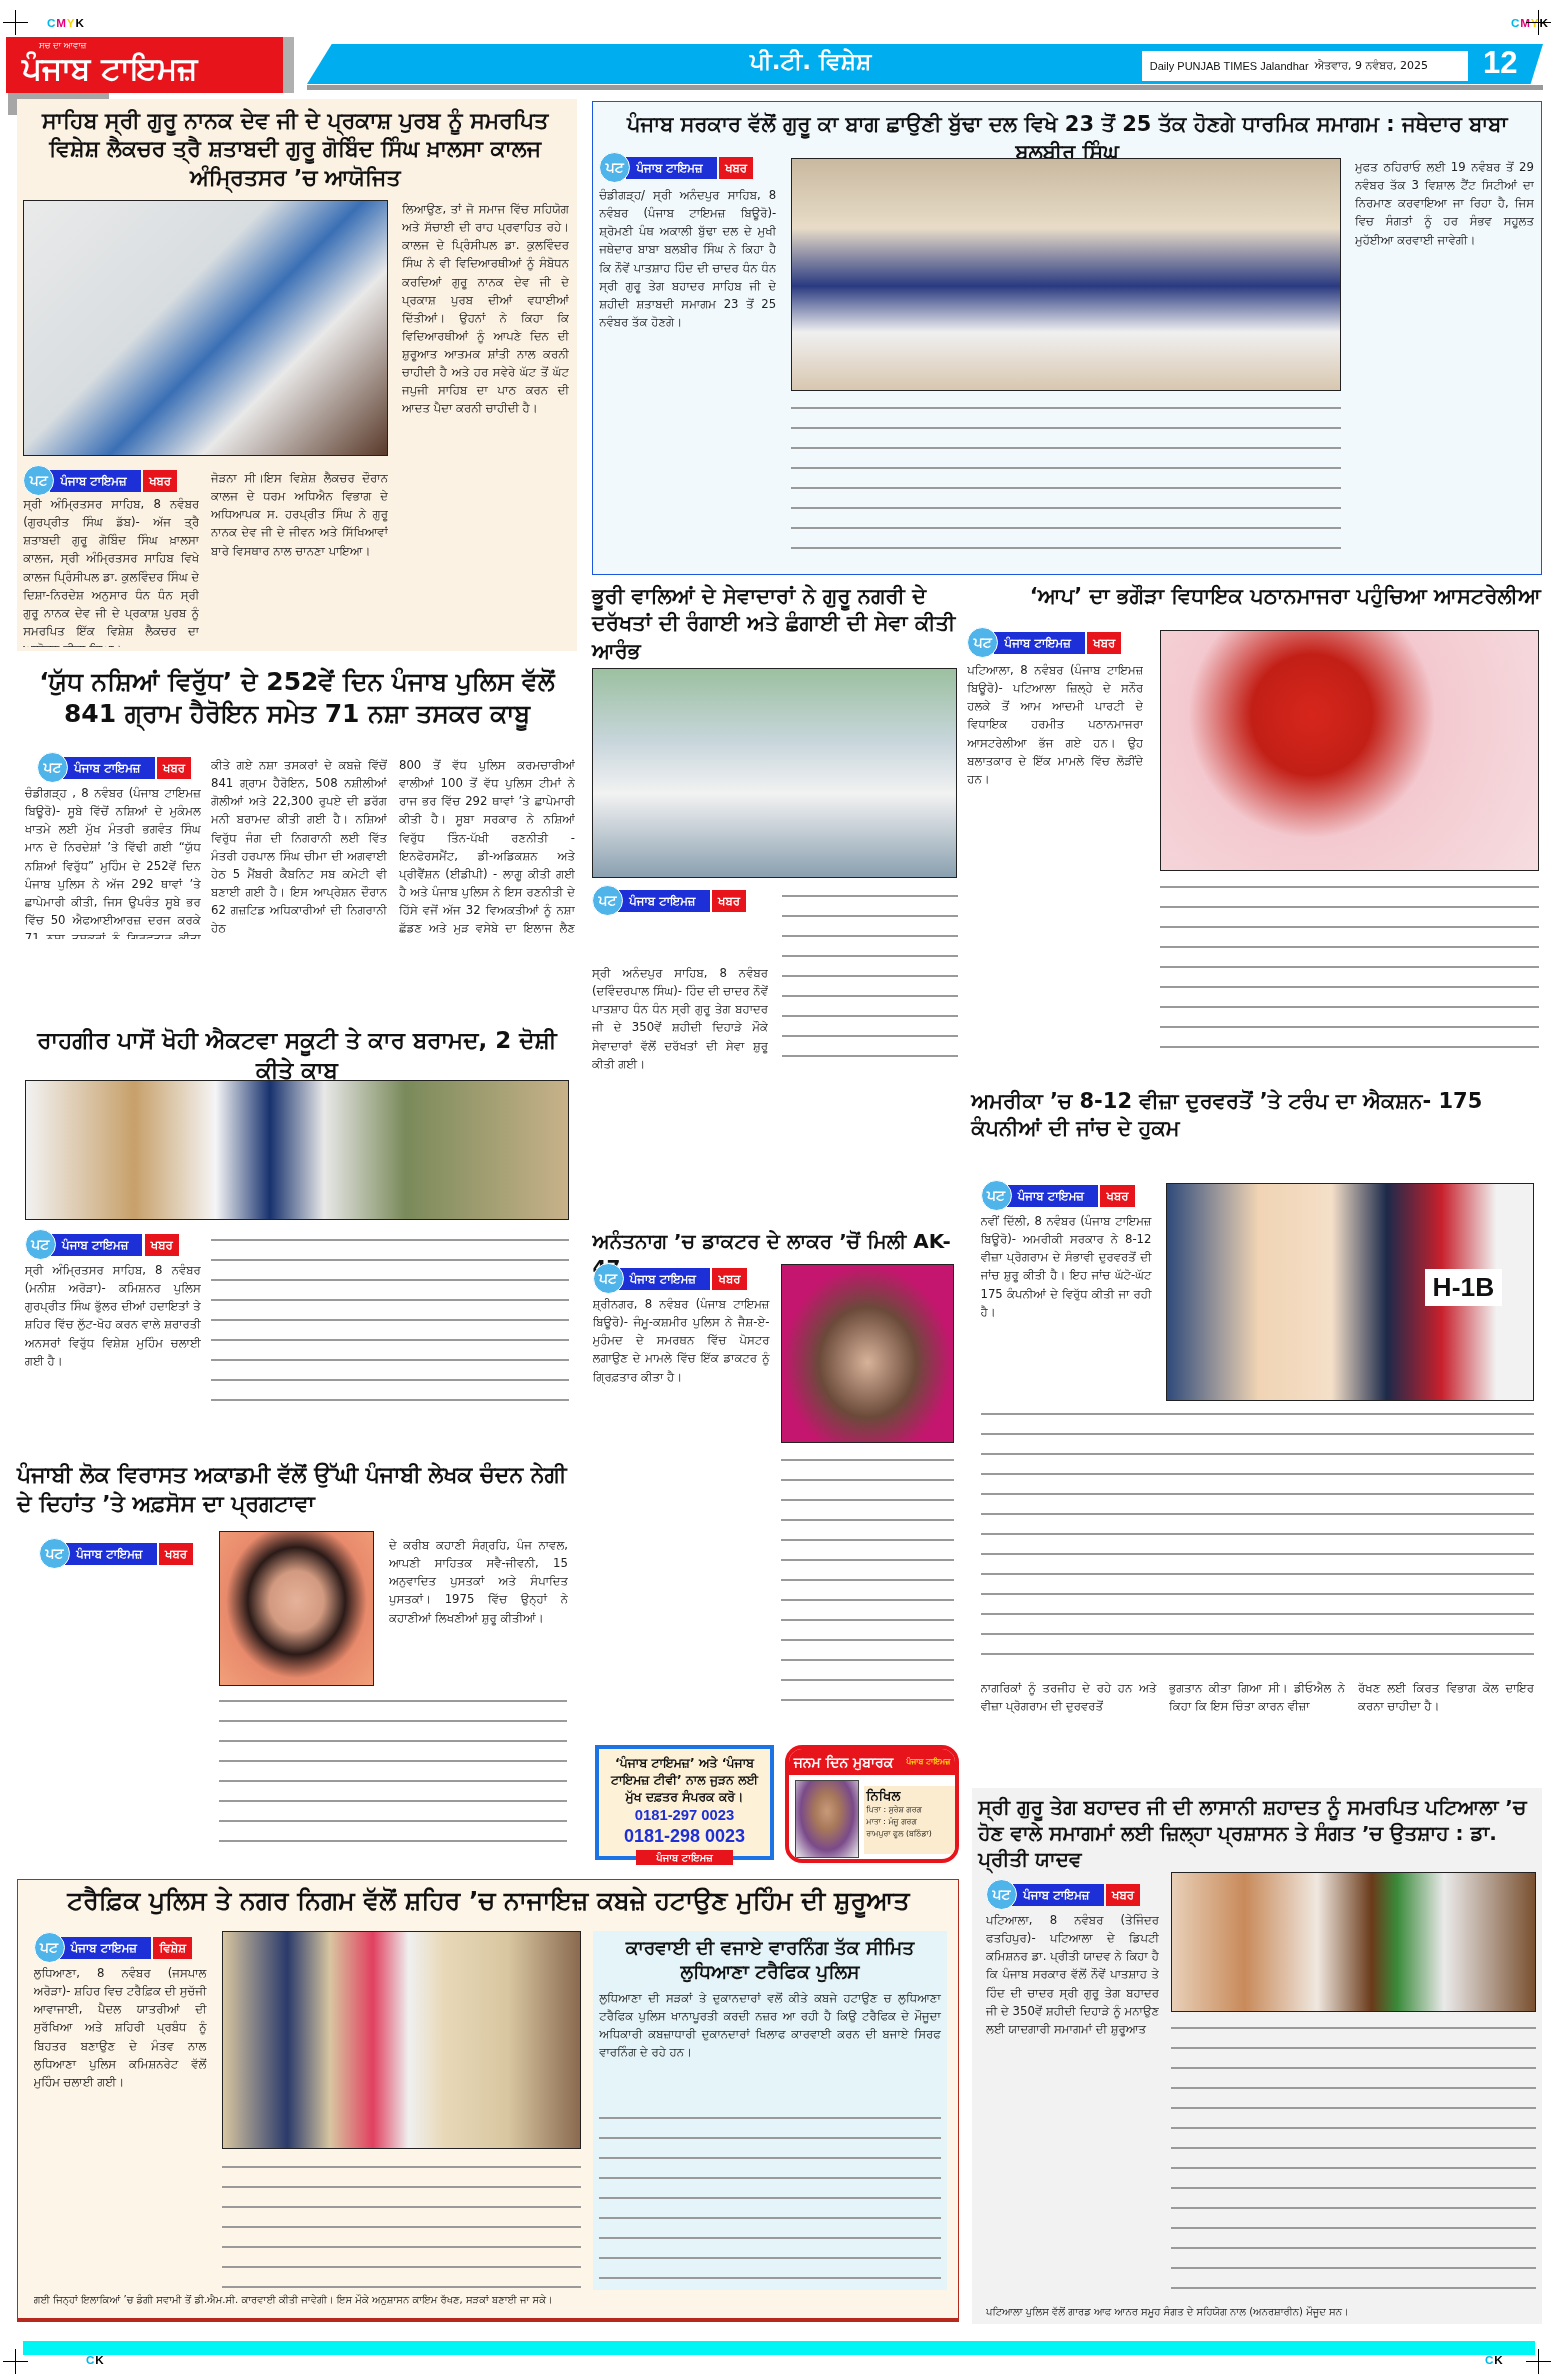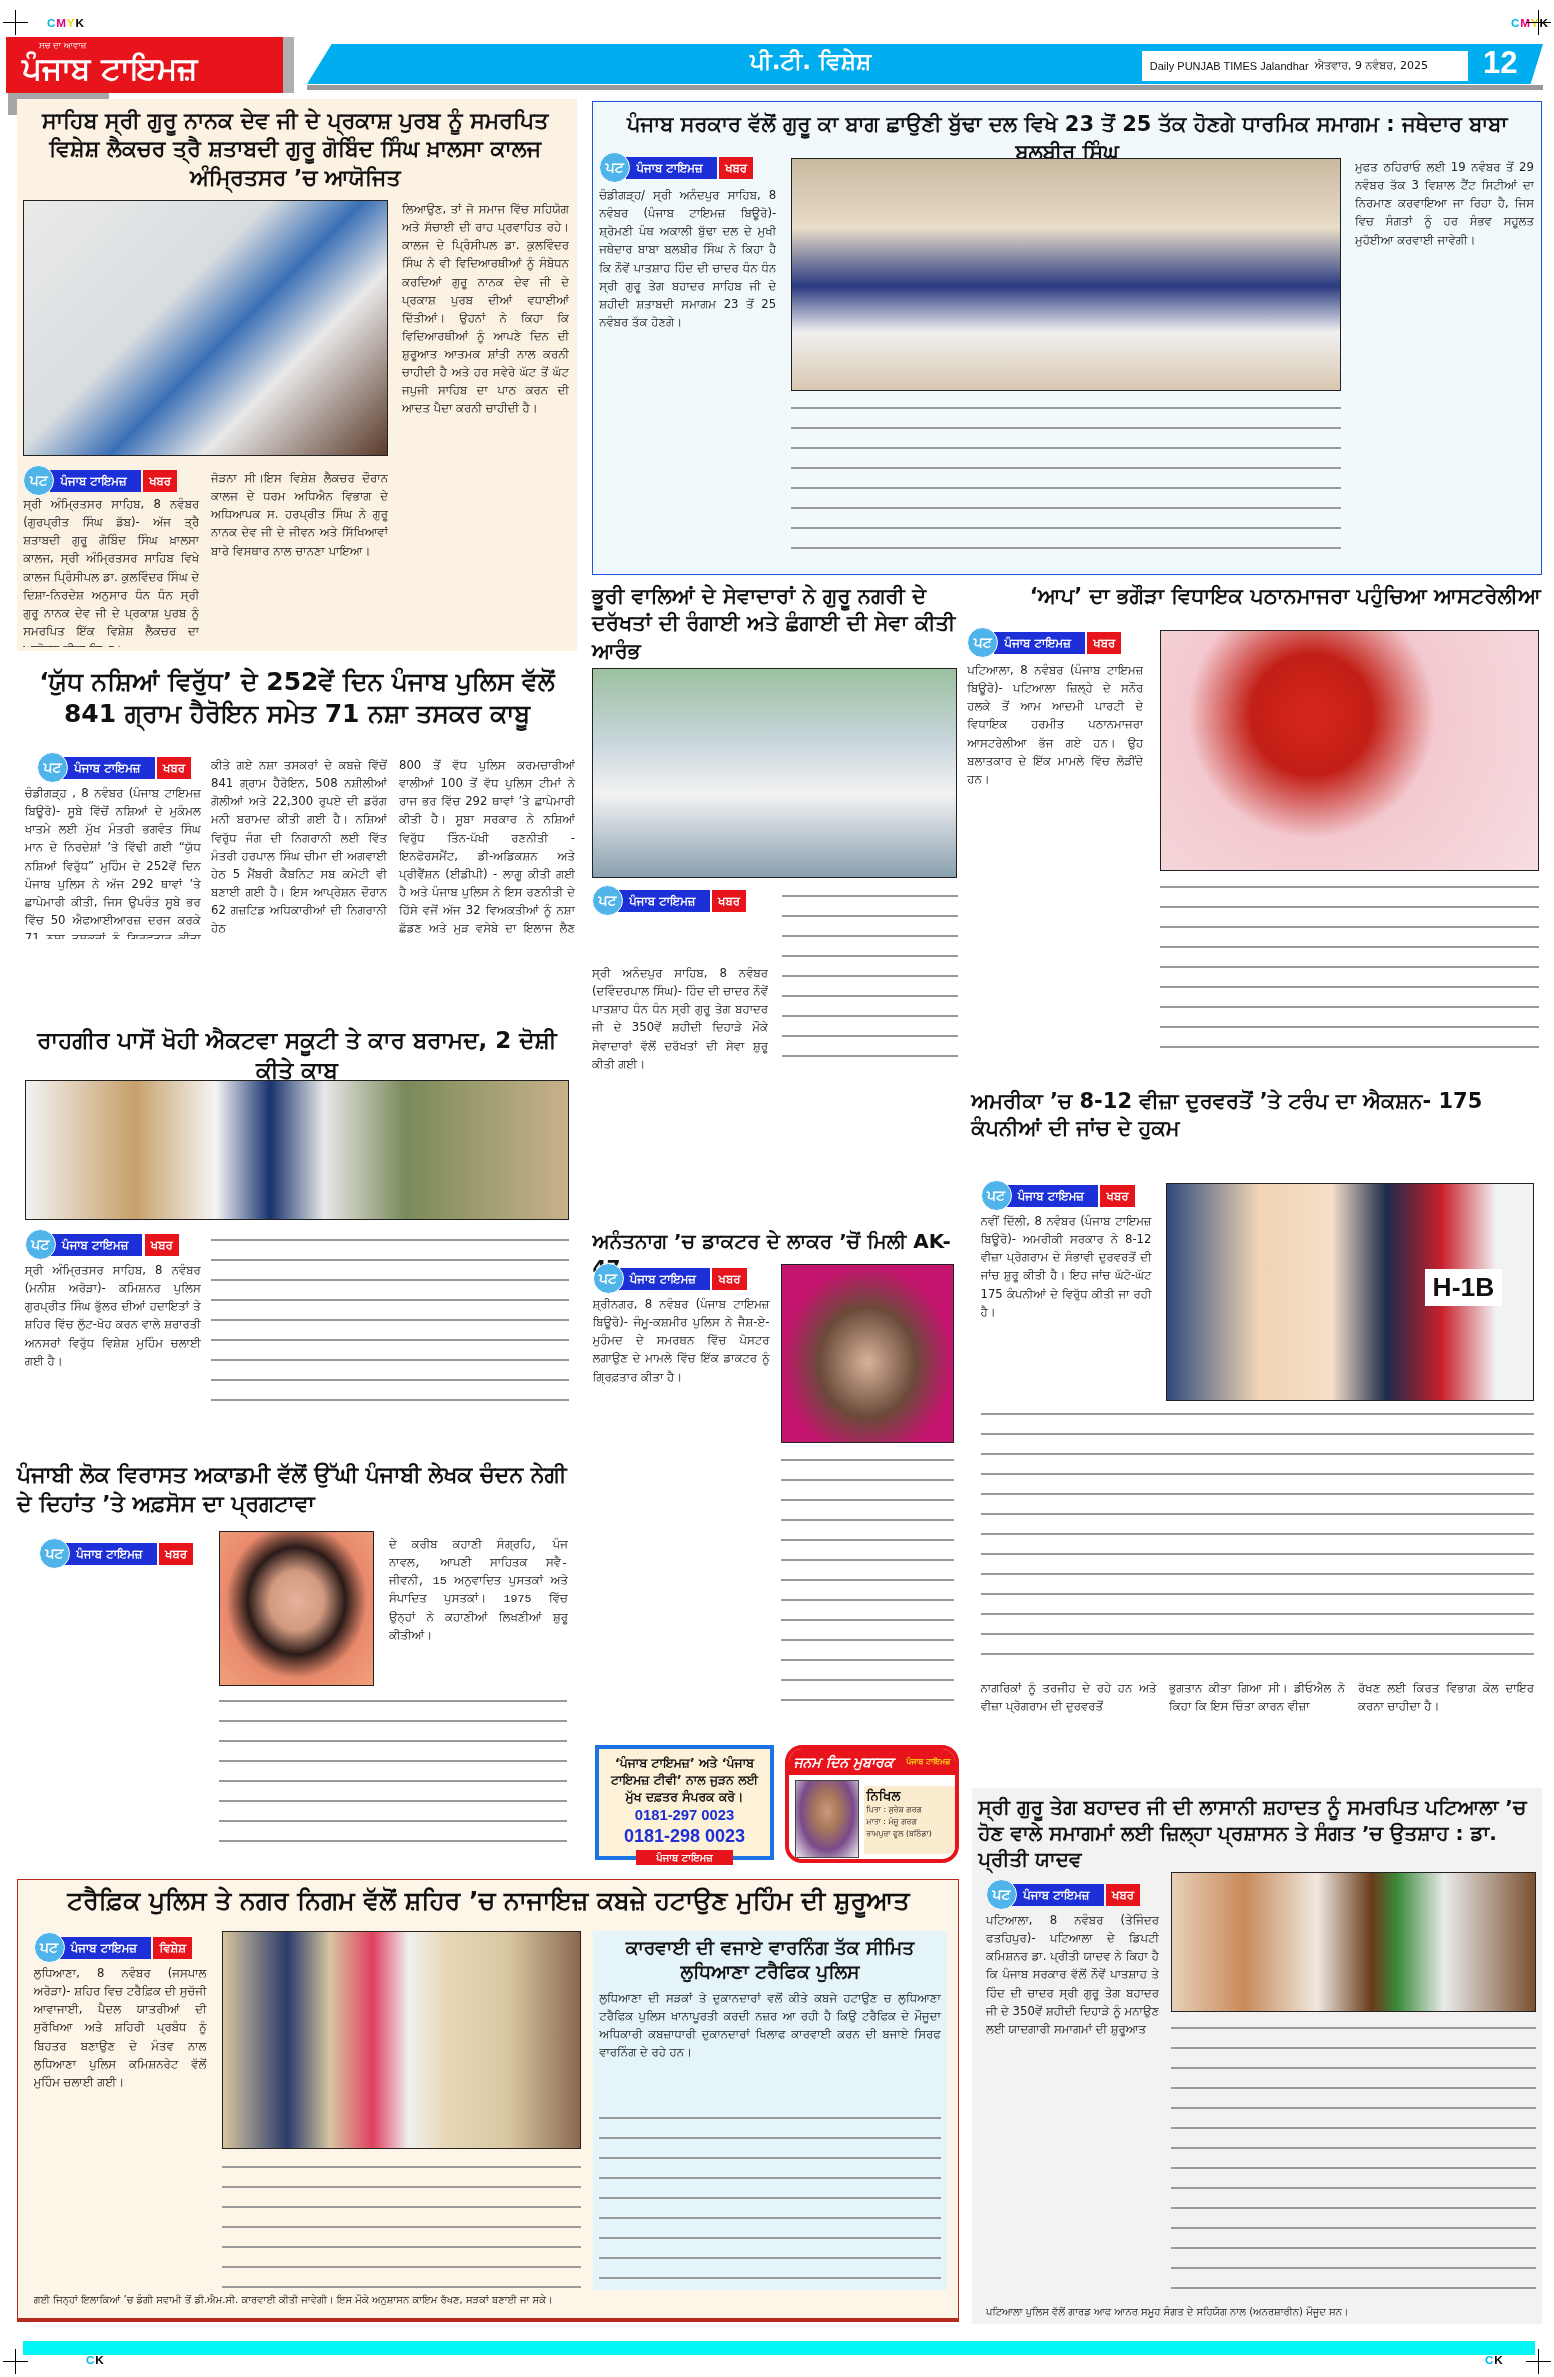--- a/index.html
+++ b/index.html
@@ -155,34 +155,34 @@
 </div>
 
 <div class="panel" style="left:17px;top:1461px;width:560px;height:404px;">
   <div class="headline" style="left:0;top:0;width:560px;font-size:22px;text-align:left;">ਪੰਜਾਬੀ ਲੋਕ ਵਿਰਾਸਤ ਅਕਾਡਮੀ ਵੱਲੋਂ ਉੱਘੀ ਪੰਜਾਬੀ ਲੇਖਕ ਚੰਦਨ ਨੇਗੀ ਦੇ ਦਿਹਾਂਤ ’ਤੇ ਅਫ਼ਸੋਸ ਦਾ ਪ੍ਰਗਟਾਵਾ</div>
   <div class="badge" style="left:22px;top:81px;">
     <span class="circle">ਪਟ</span>
     <span class="name">ਪੰਜਾਬ ਟਾਇਮਜ਼</span>
     <span class="tag">ਖਬਰ</span>
   </div>
   <div class="photo" style="left:202px;top:70px;width:155px;height:155px;background:radial-gradient(ellipse at 50% 45%,#e6b29a 0%,#d29a80 25%,#2a1a18 45%,#e88a6c 65%,#f2a07a 100%);"></div>
-  <div class="body-col" style="left:372px;top:75px;width:179px;height:148px;font-size:11.7px;font-family:Liberation Mono, monospace;">ਦੇ ਕਰੀਬ ਕਹਾਣੀ ਸੰਗ੍ਰਹਿ, ਪੰਜ ਨਾਵਲ, ਆਪਣੀ ਸਾਹਿਤਕ ਸਵੈ-ਜੀਵਨੀ, 15 ਅਨੁਵਾਦਿਤ ਪੁਸਤਕਾਂ ਅਤੇ ਸੰਪਾਦਿਤ ਪੁਸਤਕਾਂ। 1975 ਵਿੱਚ ਉਨ੍ਹਾਂ ਨੇ ਕਹਾਣੀਆਂ ਲਿਖਣੀਆਂ ਸ਼ੁਰੂ ਕੀਤੀਆਂ।</div>
+  <div class="body-col" style="left:372px;top:75px;width:179px;height:148px;font-size:11.7px;">ਦੇ ਕਰੀਬ ਕਹਾਣੀ ਸੰਗ੍ਰਹਿ, ਪੰਜ ਨਾਵਲ, ਆਪਣੀ ਸਾਹਿਤਕ ਸਵੈ-ਜੀਵਨੀ, 15 ਅਨੁਵਾਦਿਤ ਪੁਸਤਕਾਂ ਅਤੇ ਸੰਪਾਦਿਤ ਪੁਸਤਕਾਂ। 1975 ਵਿੱਚ ਉਨ੍ਹਾਂ ਨੇ ਕਹਾਣੀਆਂ ਲਿਖਣੀਆਂ ਸ਼ੁਰੂ ਕੀਤੀਆਂ।</div>
   <div class="body-col lines" style="left:202px;top:233px;width:348px;height:155px;"></div>
 </div>
 
 <div class="adbox" style="left:595px;top:1745px;width:179px;height:115px;">
   <div style="font-size:12.4px;font-weight:bold;line-height:1.4;padding:4.7px 3.1px 0;">‘ਪੰਜਾਬ ਟਾਇਮਜ਼’ ਅਤੇ ‘ਪੰਜਾਬ ਟਾਇਮਜ਼ ਟੀਵੀ’ ਨਾਲ ਜੁੜਨ ਲਈ ਮੁੱਖ ਦਫ਼ਤਰ ਸੰਪਰਕ ਕਰੋ।</div>
   <div style="font-family:'Liberation Sans',sans-serif;color:#1d2fd6;font-size:14.8px;font-weight:bold;line-height:1.3;">0181-297 0023</div>
   <div style="font-family:'Liberation Sans',sans-serif;color:#1d2fd6;font-size:18px;font-weight:bold;line-height:1.3;">0181-298 0023</div>
   <div style="display:inline-block;background:#e8141b;color:#fff;font-size:10px;font-weight:bold;padding:1.6px 20px;margin-top:1.6px;">ਪੰਜਾਬ ਟਾਇਮਜ਼</div>
 </div>
 
 <div class="bday" style="left:785px;top:1745px;width:174px;height:118px;">
   <div style="background:#e8141b;color:#fff;height:26.4px;display:flex;align-items:center;justify-content:space-between;padding:0 4.7px;">
-    <span style="font-size:14px;font-weight:bold;font-style:italic;">ਜਨਮ ਦਿਨ ਮੁਬਾਰਕ</span>
+    <span style="font-size:14px;font-weight:bold;">ਜਨਮ ਦਿਨ ਮੁਬਾਰਕ</span>
     <span style="font-size:7.8px;font-weight:bold;color:#f6e30c;">ਪੰਜਾਬ ਟਾਇਮਜ਼</span>
   </div>
   <div class="abs" style="left:6.2px;top:31px;width:64px;height:78px;background:radial-gradient(ellipse at 50% 40%,#c89a7a 0%,#a8785a 28%,#7a4a8a 60%,#eeeeee 100%);border:0.8px solid #444;"></div>
   <div class="abs" style="left:75px;top:37px;width:92px;height:68px;background:#fbecd0;padding:2.3px;">
     <div style="font-size:13.2px;font-weight:bold;">ਨਿਖਿਲ</div>
     <div style="font-size:7.8px;line-height:1.5;">ਪਿਤਾ : ਸੁਰੇਸ਼ ਗਰਗ</div>
     <div style="font-size:7.8px;line-height:1.5;">ਮਾਤਾ : ਮੰਜੂ ਗਰਗ</div>
     <div style="font-size:7.8px;line-height:1.5;">ਰਾਮਪੁਰਾ ਫੂਲ (ਬਠਿੰਡਾ)</div>
   </div>
 </div>

